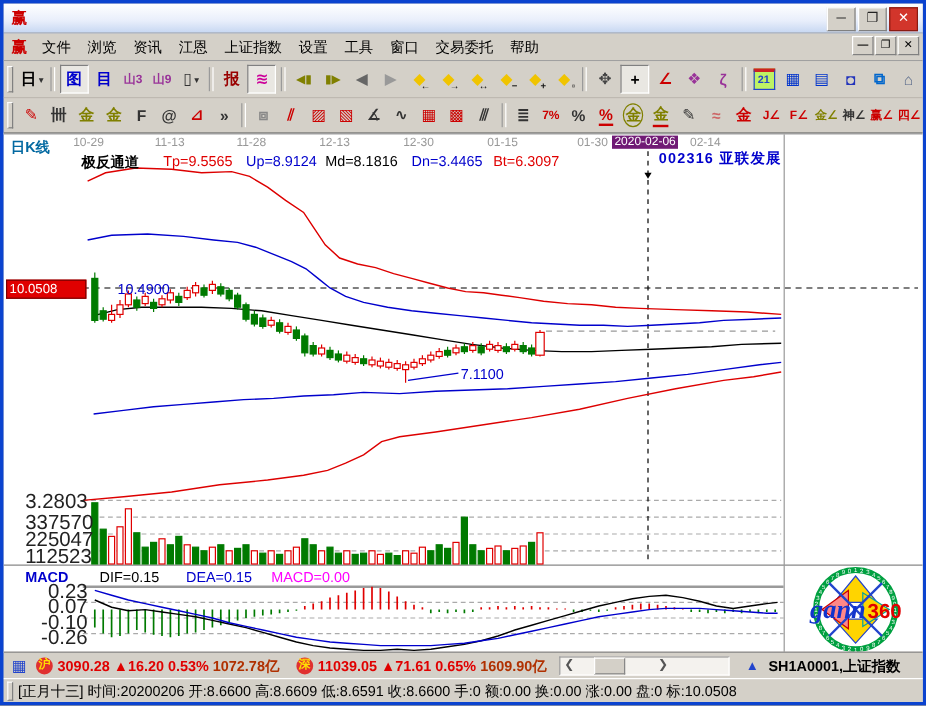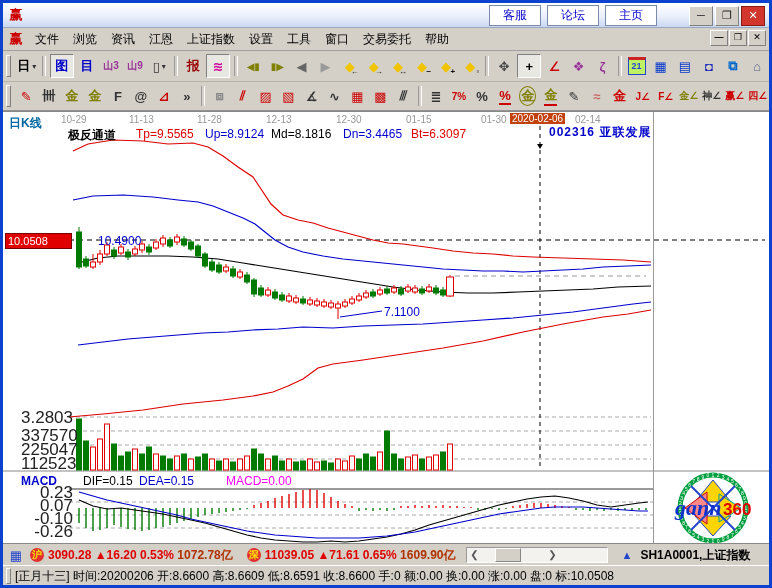--- a/index.html
+++ b/index.html
@@ -49,21 +49,21 @@
   .ticon.circ span{border:1px solid #808000;border-radius:50%;padding:0 1px;}
   .ticon.und span{border-bottom:2px solid #cc0000;}
   .cal{background:#bef264;border:1px solid #2244cc;border-top:3px solid #cc2222;
     font-size:9px;color:#2244cc;width:16px;height:14px;line-height:13px;text-align:center;}
   
   .main{position:absolute;left:0;top:108px;width:766px;height:432px;background:#fff;
     border-top:1px solid #888;}
   .chart-svg{position:absolute;left:0;top:0;}
   .ovl{position:absolute;white-space:nowrap;}
   .date-lbl{color:#989898;font-size:10px;}
-  .date-hl{background:#c2410c;color:#fff;font-size:10px;padding:0 2px;}
+  .date-hl{background:#701a75;color:#fff;font-size:10px;padding:0 2px;}
   .panel-lbl{color:#0369a1;font-weight:bold;}
   .ind-name{font-weight:bold;color:#000;}
   .red{color:#e00000;} .blue{color:#0000cc;} .mag{color:#ff00ff;} .blk{color:#000;}
   .price-tag{background:#e00000;color:#fff;border:1px solid #7a0000;
     width:63px;height:14px;line-height:14px;padding-left:2px;font-size:11px;}
   .axis-num{font-size:17px;color:#222;width:52px;text-align:right;}
   .stock-lbl{color:#0000cc;font-size:12px;font-weight:bold;letter-spacing:1px;}
   .vline-r{position:absolute;left:650px;top:0;width:1px;height:432px;background:#9a9a9a;}
   
   .indexbar{position:absolute;left:0;top:540px;width:766px;height:22px;background:#d4d0c8;
@@ -87,25 +87,20 @@
     border-top-color:#fff;border-left-color:#fff;}
   .status-txt{white-space:nowrap;color:#000;}
 </style>
 </head>
 <body>
 
 <div class="win">
 
   <div class="titlebar">
     <div class="app-icon">赢</div>
-    <div class="tb-links" id="svc-buttons">
-        <div class="tb-link">客服</div>
-        <div class="tb-link">论坛</div>
-        <div class="tb-link">主页</div>
-      </div>
     <div class="win-ctrls" id="win-ctrls">
         <div class="wbtn">─</div>
         <div class="wbtn">❐</div>
         <div class="wbtn close">✕</div>
       </div>
   </div>
 
   <div class="menubar">
     <div class="app-icon">赢</div>
     <div id="menu-items" style="display:flex;">
@@ -626,21 +621,21 @@
     <div class="ovl blue" style="left:381px;top:193px;">7.1100</div>
     <div id="vol-axis">
         <div class="ovl axis-num" style="left: 18px; top: 296px;">3.2803</div>
         <div class="ovl axis-num" style="left: 18px; top: 314px;">337570</div>
         <div class="ovl axis-num" style="left: 18px; top: 328px;">225047</div>
         <div class="ovl axis-num" style="left: 18px; top: 342px;">112523</div>
       </div>
 
     <div class="ovl blue" style="left:18px;top:362px;font-weight:bold;">MACD</div>
     <div class="ovl blk" style="left:80px;top:362px;">DIF=0.15</div>
-    <div class="ovl blue" style="left:136px;top:362px;">DEA=0.15</div>
+    <div class="ovl blue" style="left:152px;top:362px;">DEA=0.15</div>
     <div class="ovl mag" style="left:223px;top:362px;">MACD=0.00</div>
     <div id="macd-scale">
         <div class="ovl axis-num" style="left: 18px; top: 371px;">0.23</div>
         <div class="ovl axis-num" style="left: 18px; top: 384px;">0.07</div>
         <div class="ovl axis-num" style="left: 18px; top: 397px;">-0.10</div>
         <div class="ovl axis-num" style="left: 18px; top: 410px;">-0.26</div>
       </div>
 
     <svg class="chart-svg" style="left:658px;top:360px;" width="105" height="72">
       <circle cx="52" cy="36" r="33" fill="#ffffff" stroke="#00a040" stroke-width="5"></circle>

